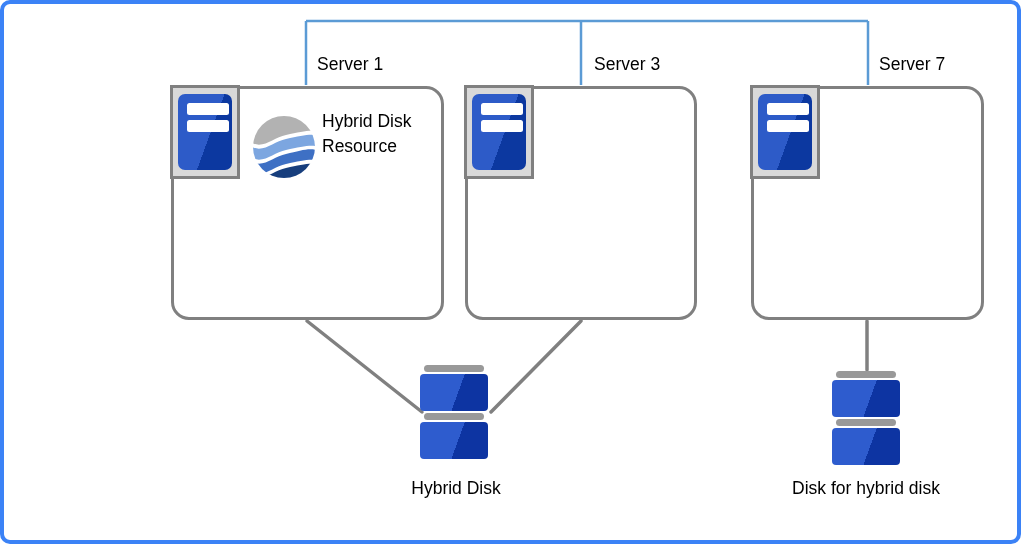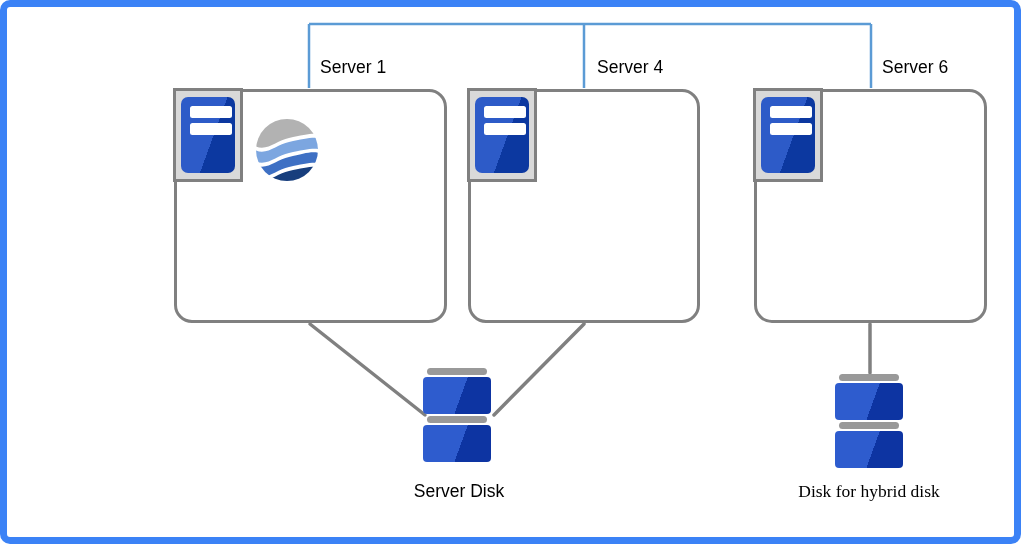--- a/index.html
+++ b/index.html
@@ -1,19 +1,19 @@
 <!DOCTYPE html>
 <html><head>
 <meta charset="utf-8">
 <style>
   html,body{margin:0;padding:0;background:#ffffff;}
   body{font-family:"Liberation Sans", sans-serif;color:#000;}
   .canvas{
     position:relative;width:1021px;height:544px;box-sizing:border-box;
-    background:#fff;border:7px solid #3b82f6;border-radius:10px;overflow:hidden;
+    background:#fff;border:4px solid #3b82f6;border-radius:10px;overflow:hidden;
   }
   .wires{position:absolute;left:0;top:0;width:1021px;height:544px;pointer-events:none;}
   .server-box{
     position:absolute;box-sizing:border-box;background:#fff;
     border:3px solid #808080;border-radius:18px;
   }
   .box1{left:167px;top:82px;width:273px;height:234px;}
   .box2{left:461px;top:82px;width:232px;height:234px;}
   .box3{left:747px;top:82px;width:233px;height:234px;}
   .server-label{
@@ -36,21 +36,21 @@
   .resource{position:absolute;left:318px;top:105px;width:95px;font-size:17.5px;line-height:25px;}
   .wave-icon{position:absolute;left:248px;top:111px;width:64px;height:64px;}
   .disk-icon{position:absolute;width:68px;}
   .d1{left:416px;top:361px;} .d2{left:828px;top:367px;}
   .disk-bar{width:60px;height:7px;margin:0 auto;background:#999;border-radius:3.5px;}
   .disk-platter{
     width:68px;height:37px;margin:2px 0;border-radius:4px;
     background:linear-gradient(110deg,#2e5cce 55%,#0d34a2 55%);
   }
   .caption{position:absolute;top:471px;font-size:17.5px;line-height:26px;text-align:center;}
-  .cap1{left:292px;width:320px;} .cap2{left:732px;width:260px;font-family:Liberation Serif, serif;}
+  .cap1{left:292px;width:320px;} .cap2{left:732px;width:260px;}
   .caption span{display:block;}
 </style>
 </head>
 <body>
 
 <div class="canvas">
 
   <svg class="wires" xmlns="http://www.w3.org/2000/svg">
 
     <g fill="none" stroke-width="2.5">
@@ -61,22 +61,22 @@
     </g>
 
     <g fill="none" stroke-width="3.5" stroke-linecap="round">
       <line x1="303" y1="317" x2="418" y2="408" stroke="#808080"></line>
       <line x1="577" y1="317" x2="487" y2="408" stroke="#808080"></line>
       <line x1="863" y1="317" x2="863" y2="366" stroke="#808080"></line>
     </g>
   </svg>
 
   <div class="server-label lbl1">Server 1</div>
-  <div class="server-label lbl2">Server 4</div>
-  <div class="server-label lbl3">Server 6</div>
+  <div class="server-label lbl2">Server 3</div>
+  <div class="server-label lbl3">Server 7</div>
 
   <div class="server-box box1"></div>
   <div class="server-box box2"></div>
   <div class="server-box box3"></div>
 
   <div class="server-icon si1">
     <div class="server-body">
       <div class="bar b1"></div>
       <div class="bar b2"></div>
     </div>
@@ -101,35 +101,36 @@
         </clipPath>
     </defs>
     <g clip-path="url(#sphereClip)">
       <path d="M0,28 C12,34 22,22 34,20 C48,17 56,15 64,16 L64,0 L0,0 Z" fill="#B2B2B2"></path>
       <path d="M0,43 C12,49 22,37 34,35 C48,32 56,30 64,31 L64,20 C56,19 48,21 34,24 C22,26 12,38 0,32 Z" fill="#7CA6E0"></path>
       <path d="M0,57 C12,63 22,51 34,49 C48,46 56,44 64,45 L64,35 C56,33 48,36 34,39 C22,41 12,53 0,47 Z" fill="#3E70C4"></path>
       <path d="M0,61 C12,67 22,55 34,53 C48,50 56,48 64,49 L64,64 L0,64 Z" fill="#173E7D"></path>
     </g>
   </svg>
 
+  <div class="resource">Hybrid Disk Resource</div>
 
   <div class="disk-icon d1">
     <div class="disk-bar"></div>
     <div class="disk-platter"></div>
     <div class="disk-bar"></div>
     <div class="disk-platter"></div>
   </div>
 
   <div class="disk-icon d2">
     <div class="disk-bar"></div>
     <div class="disk-platter"></div>
     <div class="disk-bar"></div>
     <div class="disk-platter"></div>
   </div>
 
   <div class="caption cap1">
-    <span>Server Disk</span>
+    <span>Hybrid Disk</span>
   </div>
   <div class="caption cap2">
     <span>Disk for hybrid disk</span>
   </div>
 
 </div>
 
 </body></html>

